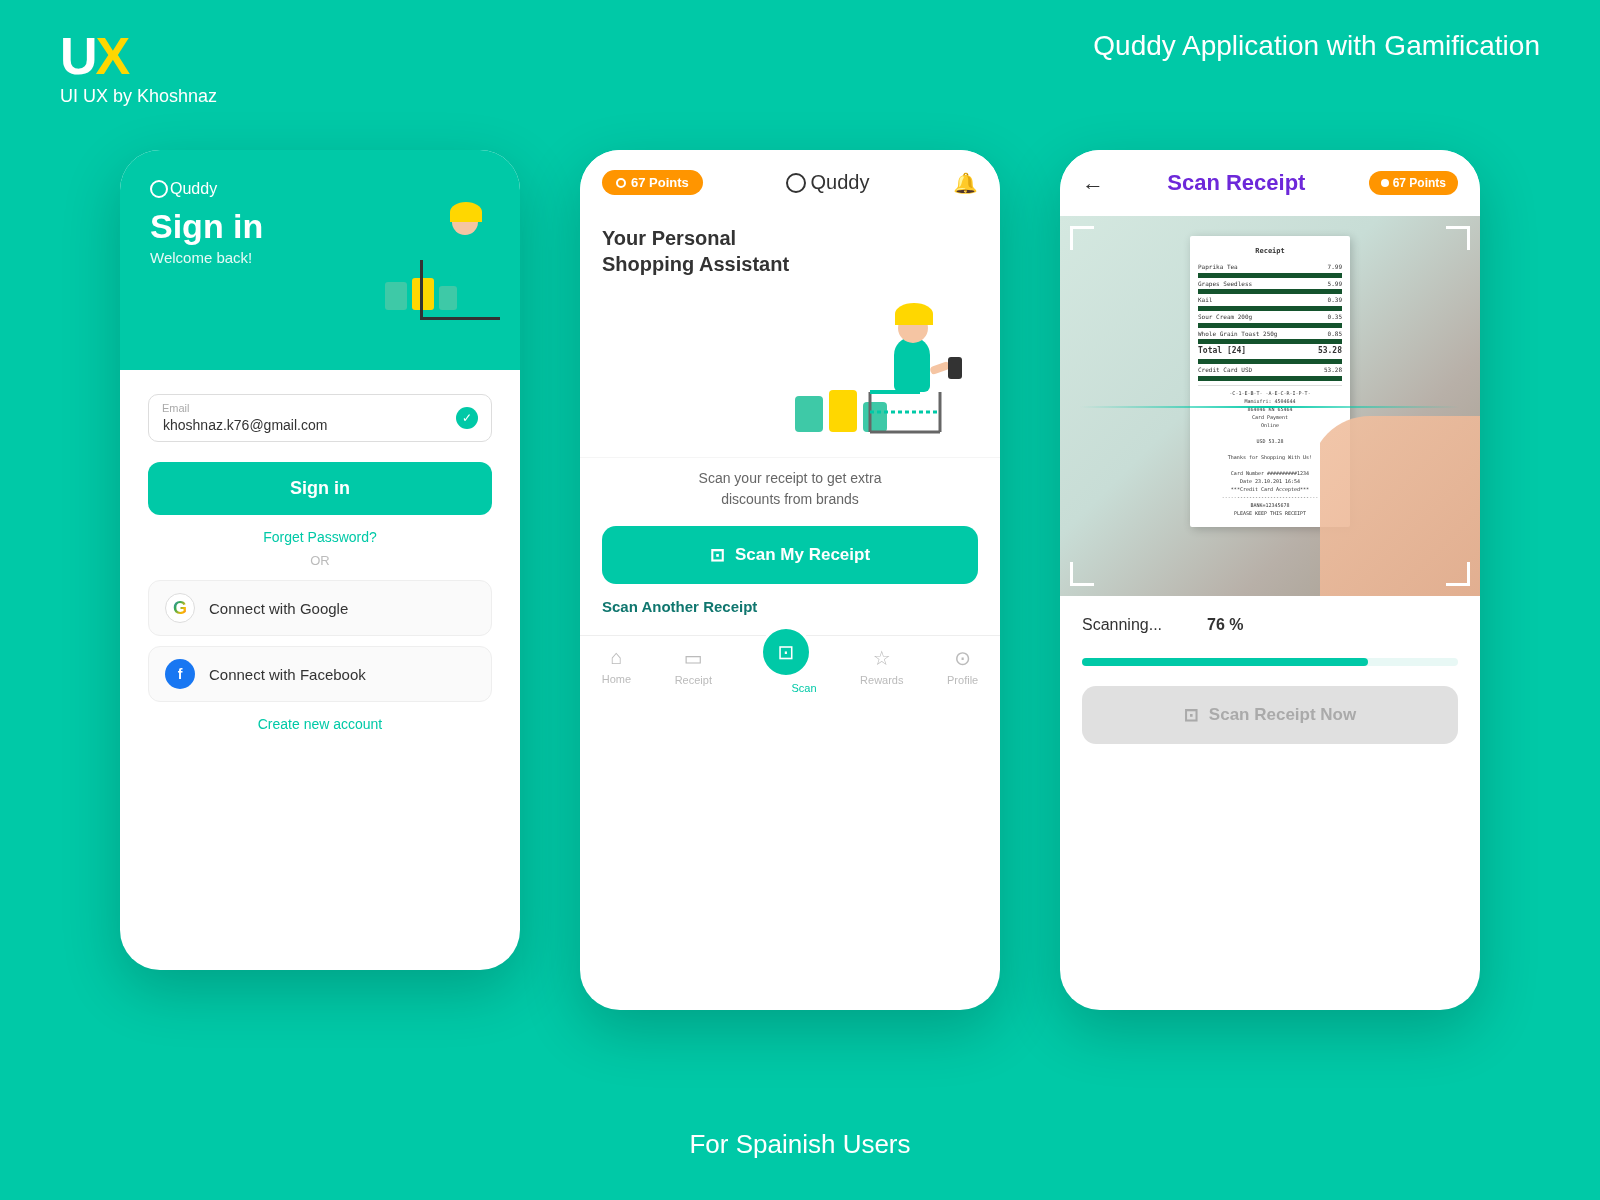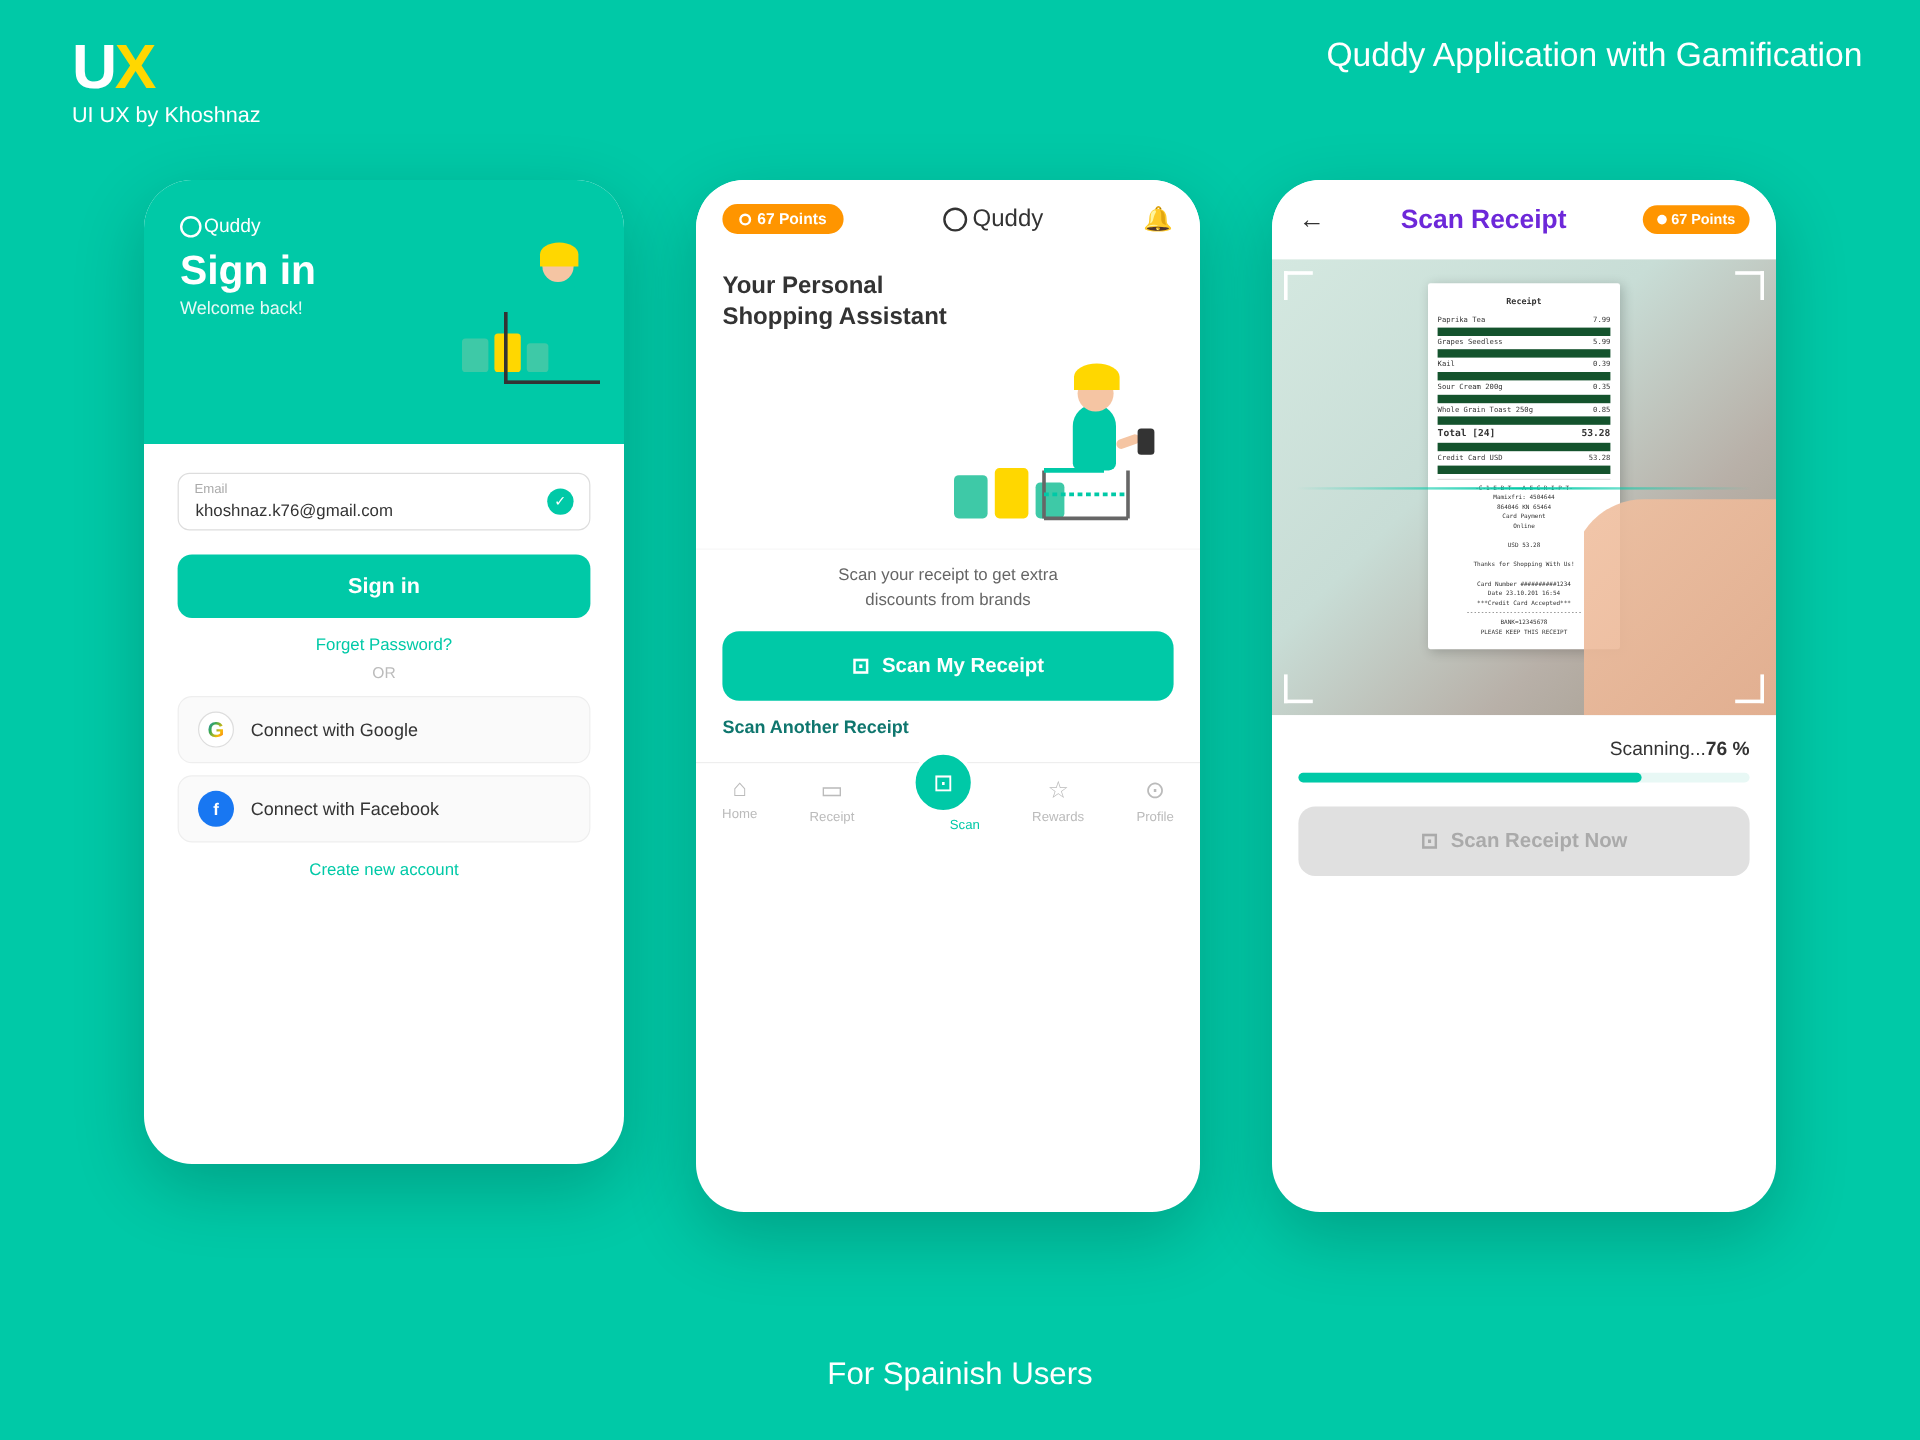--- a/index.html
+++ b/index.html
@@ -10,21 +10,21 @@
       font-family: 'Segoe UI', Arial, sans-serif;
       overflow: hidden;
       position: relative;
     }
 
     
     .header {
       position: absolute;
       top: 30px;
       left: 60px;
-      right: 48px;
+      right: 60px;
       display: flex;
       justify-content: space-between;
       align-items: flex-start;
     }
     .logo-area { color: white; }
     .logo-text {
       font-size: 52px;
       font-weight: 900;
       color: white;
       line-height: 1;
@@ -454,21 +454,21 @@
       width: 160px;
       background: white;
       padding: 10px 8px;
       font-size: 6px;
       line-height: 1.6;
       color: #333;
       font-family: monospace;
       box-shadow: 2px 2px 10px rgba(0,0,0,0.2);
       border-radius: 2px;
     }
-    .receipt-line { border-bottom: 7px solid #14532d; padding: 1px 0; display: flex; justify-content: space-between; }
+    .receipt-line { border-bottom: 5px solid #14532d; padding: 1px 0; display: flex; justify-content: space-between; }
     .receipt-total { font-weight: bold; font-size: 8px; }
     .scan-overlay-corners {
       position: absolute;
       top: 10px; left: 10px; right: 10px; bottom: 10px;
       pointer-events: none;
     }
     .corner {
       position: absolute;
       width: 24px; height: 24px;
       border-color: white;
@@ -484,23 +484,24 @@
       top: 50%;
       height: 2px;
       background: linear-gradient(to right, transparent, #00C9A7, transparent);
     }
     .phone3-lower {
       background: white;
       padding: 20px 22px;
     }
     .scanning-row {
       display: flex;
-      justify-content: flex-end;
-      align-items: center;
-      margin-bottom: 10px;
+      justify-content: flex-start;
+      align-items: center;
+      margin-bottom: 24px;
+      gap: 45px;
     }
     .scanning-text { color: #333; font-size: 16px; }
     .scanning-percent { color: #333; font-size: 16px; font-weight: 600; }
     .progress-bar-bg {
       width: 100%;
       height: 8px;
       background: #e8f8f5;
       border-radius: 4px;
       margin-bottom: 20px;
     }

